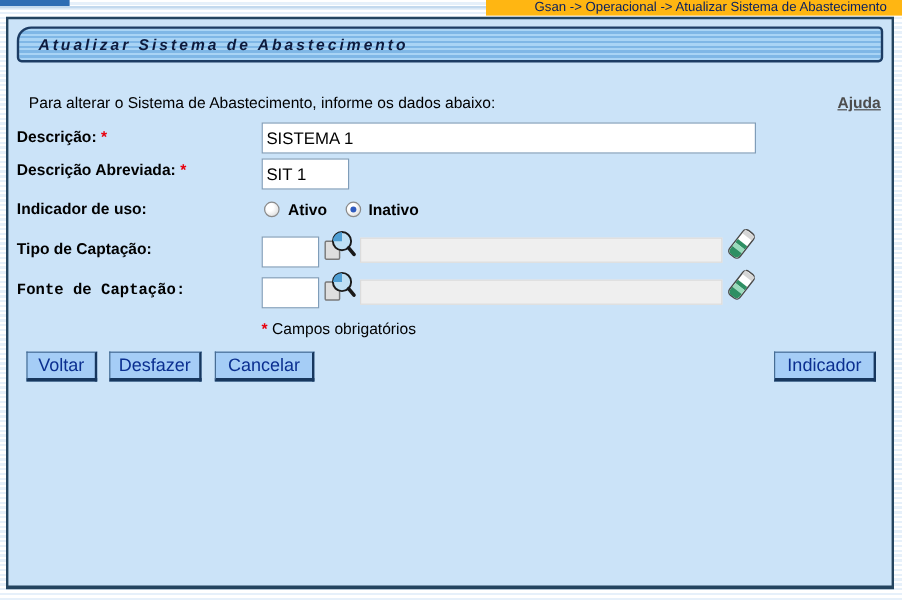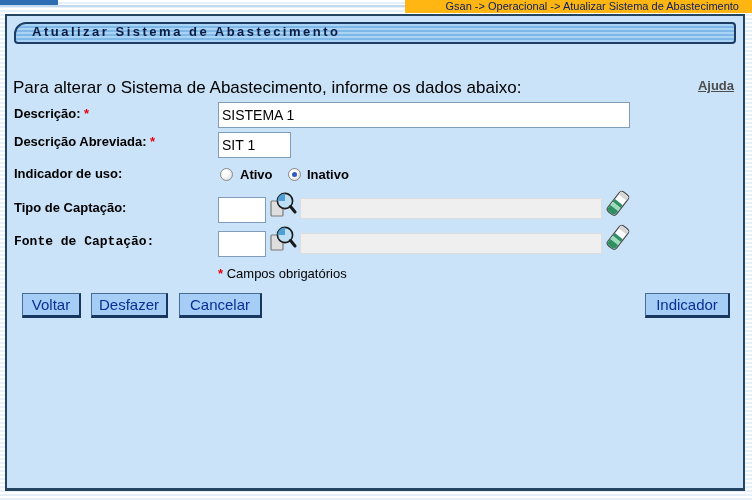--- a/index.html
+++ b/index.html
@@ -14,29 +14,29 @@
   .breadcrumb {
     position:absolute; top:0; left:405px; right:0; height:13px;
     background:#ffb612; color:#0b2161; font-size:11px; line-height:13px;
     text-align:right; padding-right:13px; white-space:nowrap;
   }
   .content {
     position:absolute; left:5px; top:14px; width:740px; height:477px;
     background:#cbe3f8; border:2px solid #24445f; border-bottom-width:3px;
   }
   .title-bar {
-    position:absolute; left:7px; right:7px; top:6px; height:22px;
+    position:absolute; left:7px; right:7px; top:6px; height:30px;
     border:2px solid #1c3c64; border-radius:12px 4px 4px 4px;
     background:repeating-linear-gradient(to bottom,#a9d4f5 0 2px,#7fb7e6 2px 4px);
-    display:flex; 
+    display:flex; align-items:center;font-style:italic;
   }
   .title-bar span {
     font-size:13px; font-weight:bold; letter-spacing:2.5px; color:#0d1b3e; padding-left:16px;
   }
-  .intro { position:absolute; left:6px; top:62px; font-size:17px; color:#000; }
+  .intro { position:absolute; left:17px; top:62px; font-size:13px; color:#000; }
   .help-link { position:absolute; right:9px; top:62px; font-size:13px; font-weight:bold; color:#4d4d4d; text-decoration:underline; cursor:pointer; }
   .flabel { position:absolute; left:7px; font-size:13px; font-weight:bold; color:#000; white-space:nowrap; }
   .req { color:#e8000d; font-weight:bold; }
   .txt-input {
     position:absolute; border:1px solid #7f9db9; background:#fff;
     font-family:"Liberation Sans",sans-serif; font-size:14px; color:#000; padding:12px 3px;
   }
   .dis-input {
     position:absolute; border:1px solid #dcdcdc; background:#efefef; height:21px;
   }

